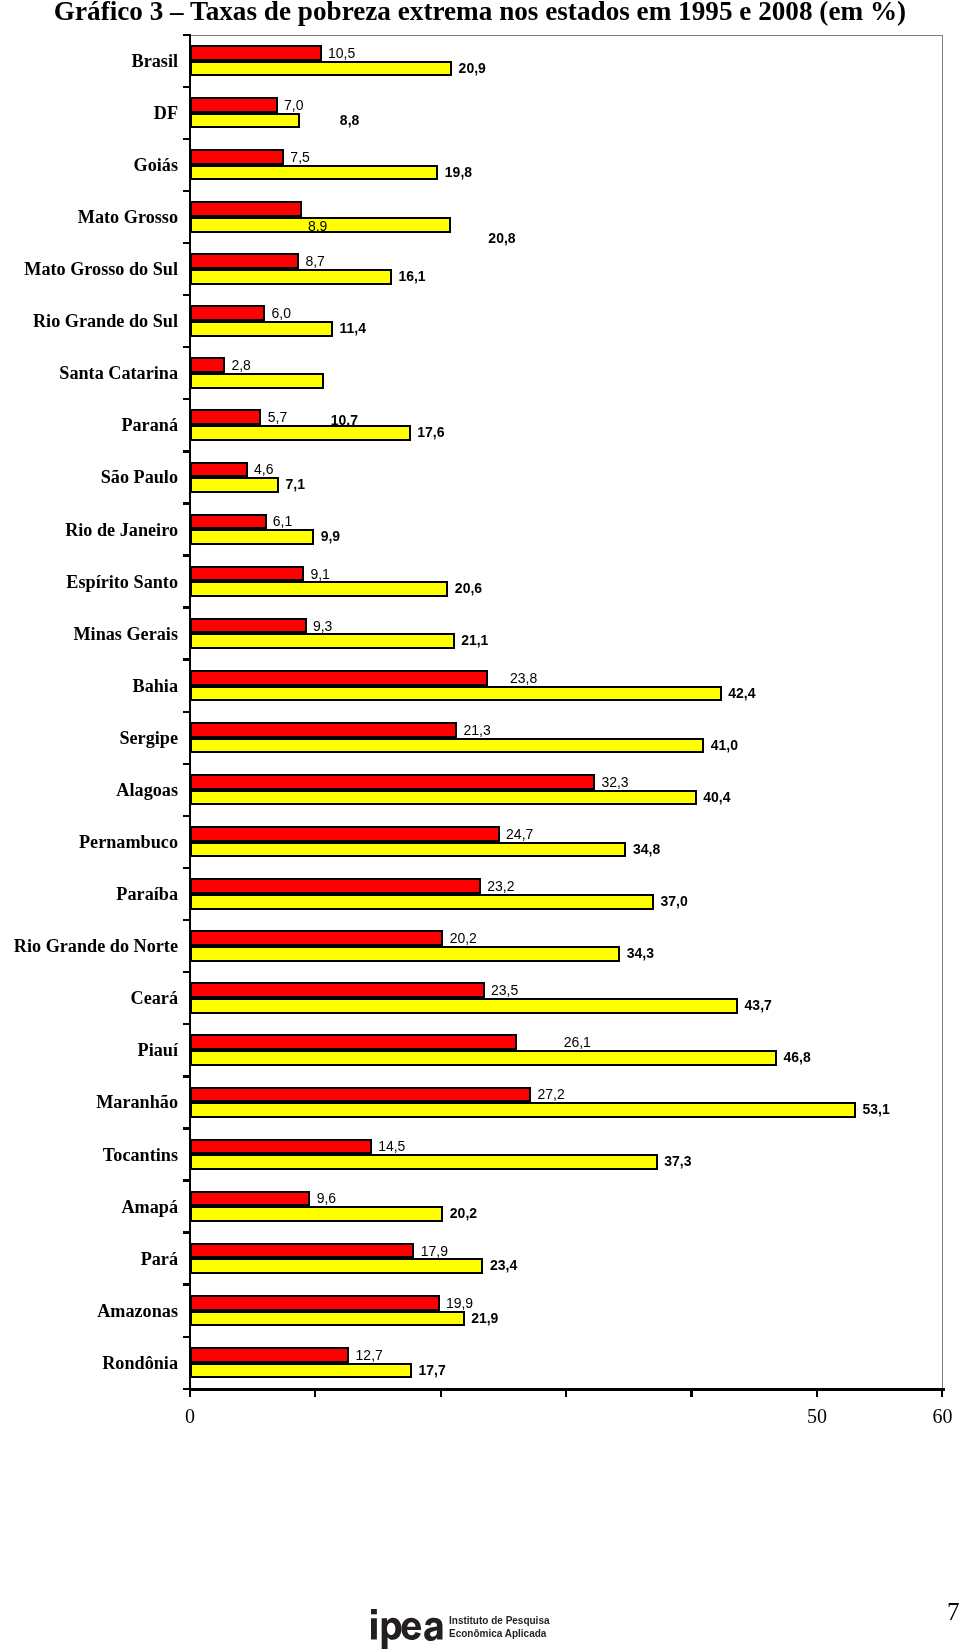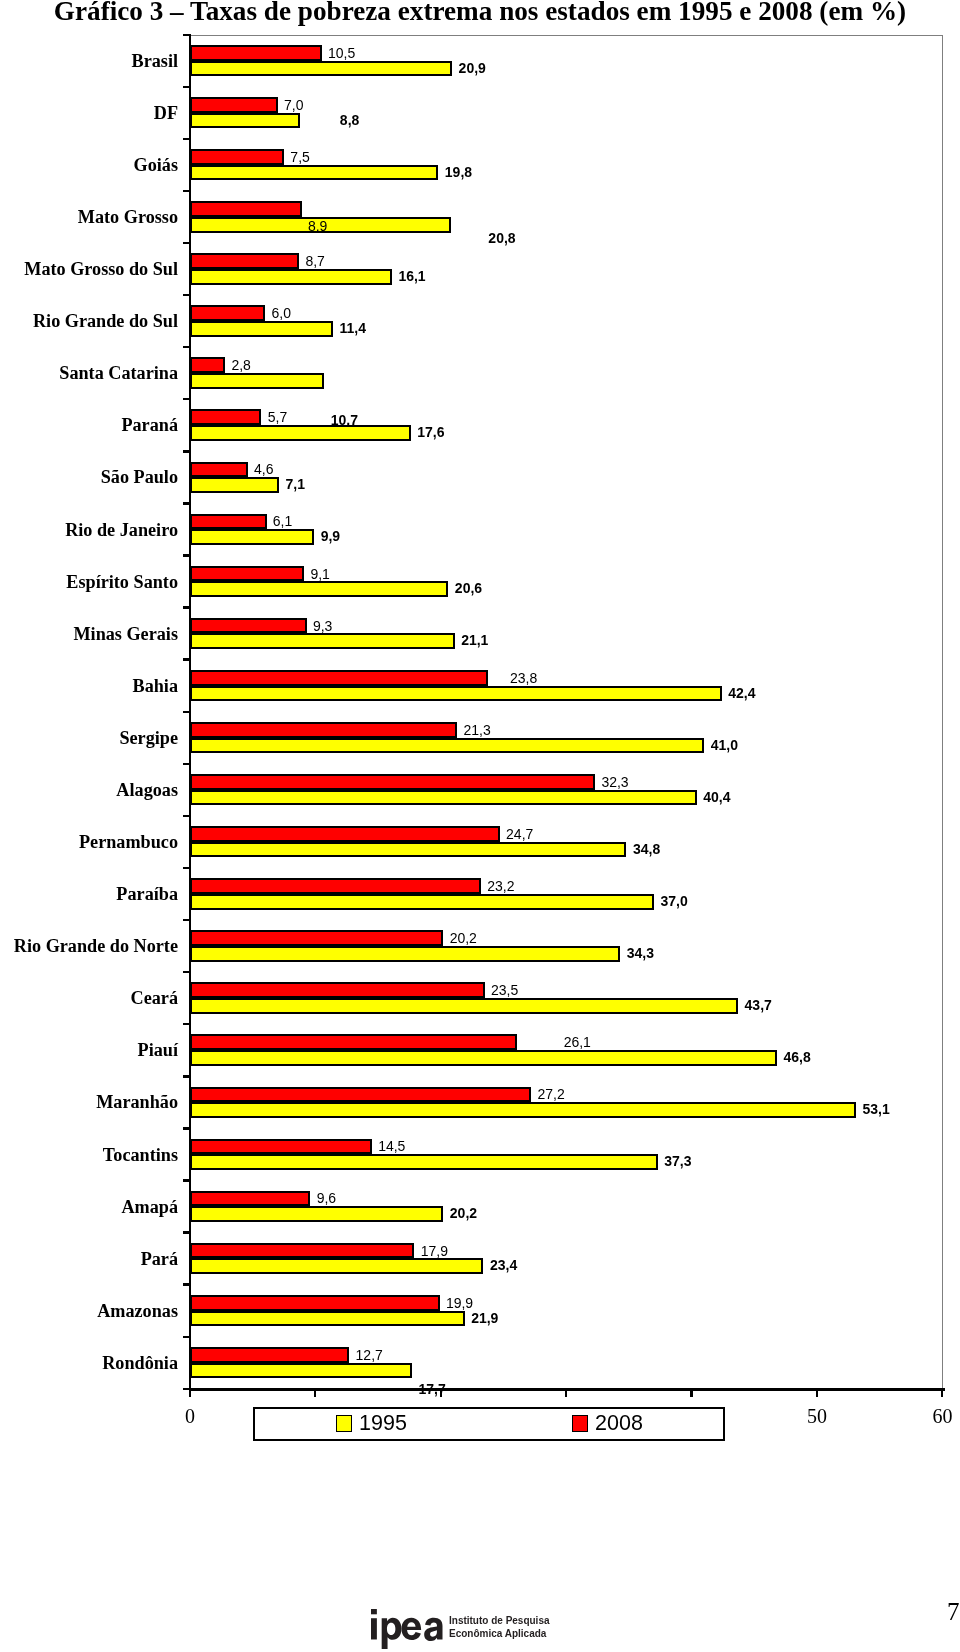--- a/index.html
+++ b/index.html
@@ -208,37 +208,27 @@
       <div class="vl bb" style="left: 489.975px; top: 1257.46px;">23,4</div>
       <div class="catlabel" style="top: 1299.78px;">Amazonas</div>
       <div class="bar red" style="left: 189.5px; top: 1294.84px; width: 250.079px; height: 15.7px; background: rgb(255, 0, 0);"></div>
       <div class="bar yel" style="left: 189.5px; top: 1310.54px; width: 275.162px; height: 15.7px; background: rgb(255, 255, 0);"></div>
       <div class="vl" style="left: 445.879px; top: 1294.64px;">19,9</div>
       <div class="vl bb" style="left: 471.162px; top: 1309.54px;">21,9</div>
       <div class="catlabel" style="top: 1351.86px;">Rondônia</div>
       <div class="bar red" style="left: 189.5px; top: 1346.92px; width: 159.779px; height: 15.7px; background: rgb(255, 0, 0);"></div>
       <div class="bar yel" style="left: 189.5px; top: 1362.62px; width: 222.487px; height: 15.7px; background: rgb(255, 255, 0);"></div>
       <div class="vl" style="left: 355.579px; top: 1346.72px;">12,7</div>
-      <div class="vl bb" style="left: 418.487px; top: 1361.62px; margin-top: 19px;">17,7</div>
+      <div class="vl bb" style="left: 418.487px; top: 1361.62px;">17,7</div>
     </div>
   <div id="axnums">
       <div class="axnum" style="left: 190px; top: 1404.5px; width: 40px; margin-left: -20px;">0</div>
       <div class="axnum" style="left: 817.083px; top: 1404.5px; width: 40px; margin-left: -20px;">50</div>
       <div class="axnum" style="left: 942.5px; top: 1404.5px; width: 40px; margin-left: -20px;">60</div>
     </div>
-  <div id="legend">
-    <div class="legitem" style="left:81px">
-      <span class="legsw" style="background:#FFFF00"></span>
-      <span class="legtxt">1995</span>
-    </div>
-    <div class="legitem" style="left:317px">
-      <span class="legsw" style="background:#FF0000"></span>
-      <span class="legtxt">2008</span>
-    </div>
-  </div>
   <div id="logo">
     <svg id="logomark" width="71.5" height="40.2" viewBox="0 0 730 410" aria-hidden="true">
      <g fill="#231f20">
       <rect x="0" y="0" width="60" height="54"></rect>
       <rect x="0" y="94" width="60" height="217"></rect>
       <path d="M109 94 h55 v30 c14,-22 34,-35 58,-35 c53,0 89,46 89,113 c0,67 -36,113 -89,113 c-23,0 -41,-10 -53,-27 v122 h-60 z M206 141 c-28,0 -43,26 -43,62 c0,36 15,62 43,62 c28,0 43,-26 43,-62 c0,-36 -15,-62 -43,-62 z"></path>
       <path d="M512 211 c0,-72 -39,-122 -99,-122 c-60,0 -102,47 -102,113 c0,69 41,114 105,114 c48,0 80,-25 93,-67 l-54,-14 c-7,21 -20,32 -39,32 c-28,0 -45,-20 -48,-54 h144 z M413 135 c24,0 39,17 42,46 h-85 c4,-29 19,-46 43,-46 z"></path>
       <path d="M676 311 h54 v-140 c0,-53 -32,-82 -88,-82 c-51,0 -82,26 -90,71 l54,9 c4,-22 16,-32 35,-32 c21,0 32,11 32,30 v12 l-46,7 c-56,8 -84,33 -84,76 c0,39 27,65 70,65 c27,0 48,-12 59,-33 z M673 218 v20 c0,27 -17,45 -42,45 c-17,0 -28,-10 -28,-26 c0,-18 11,-27 37,-31 z"></path>
      </g>
     </svg>

